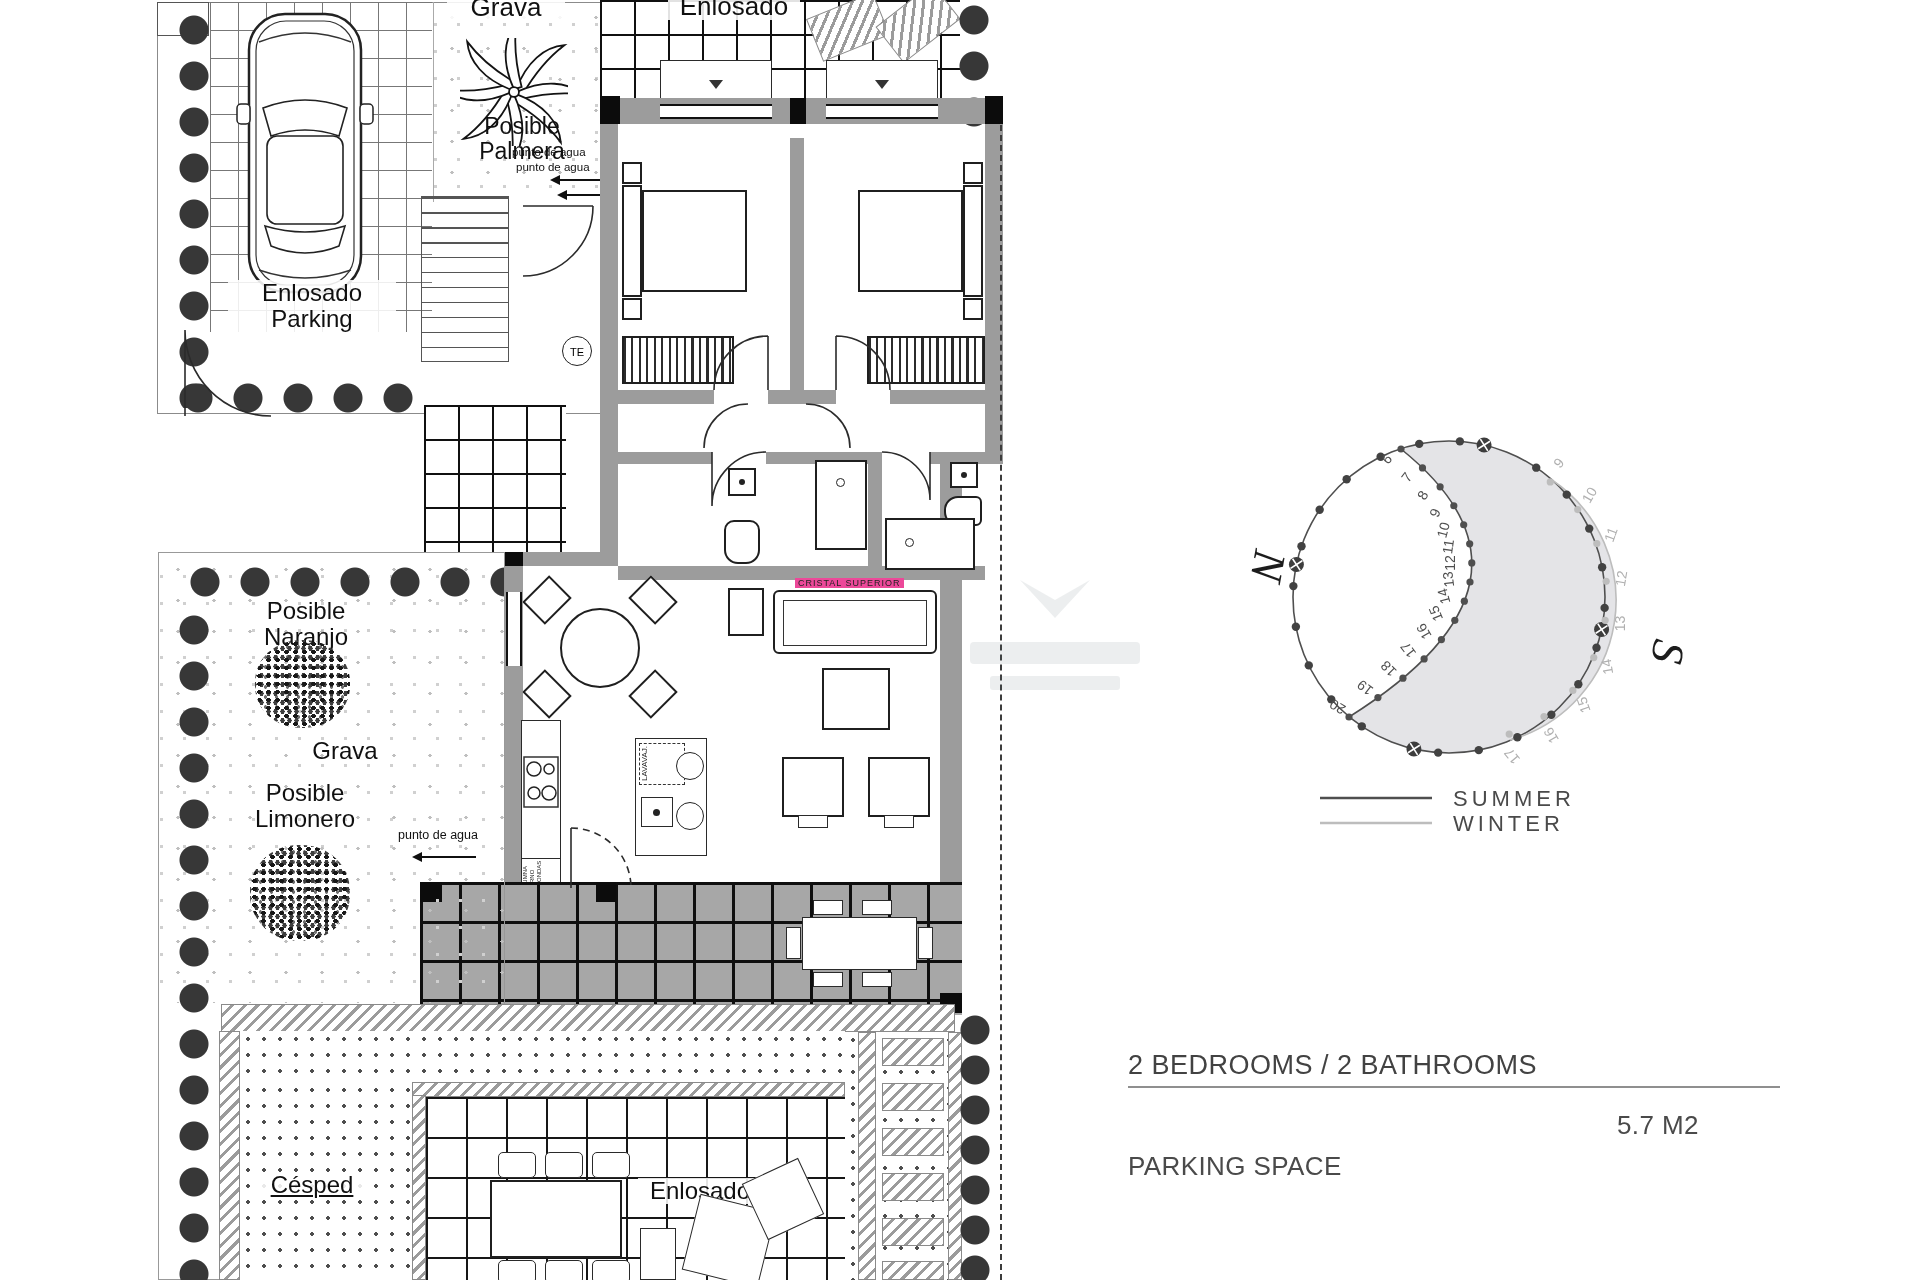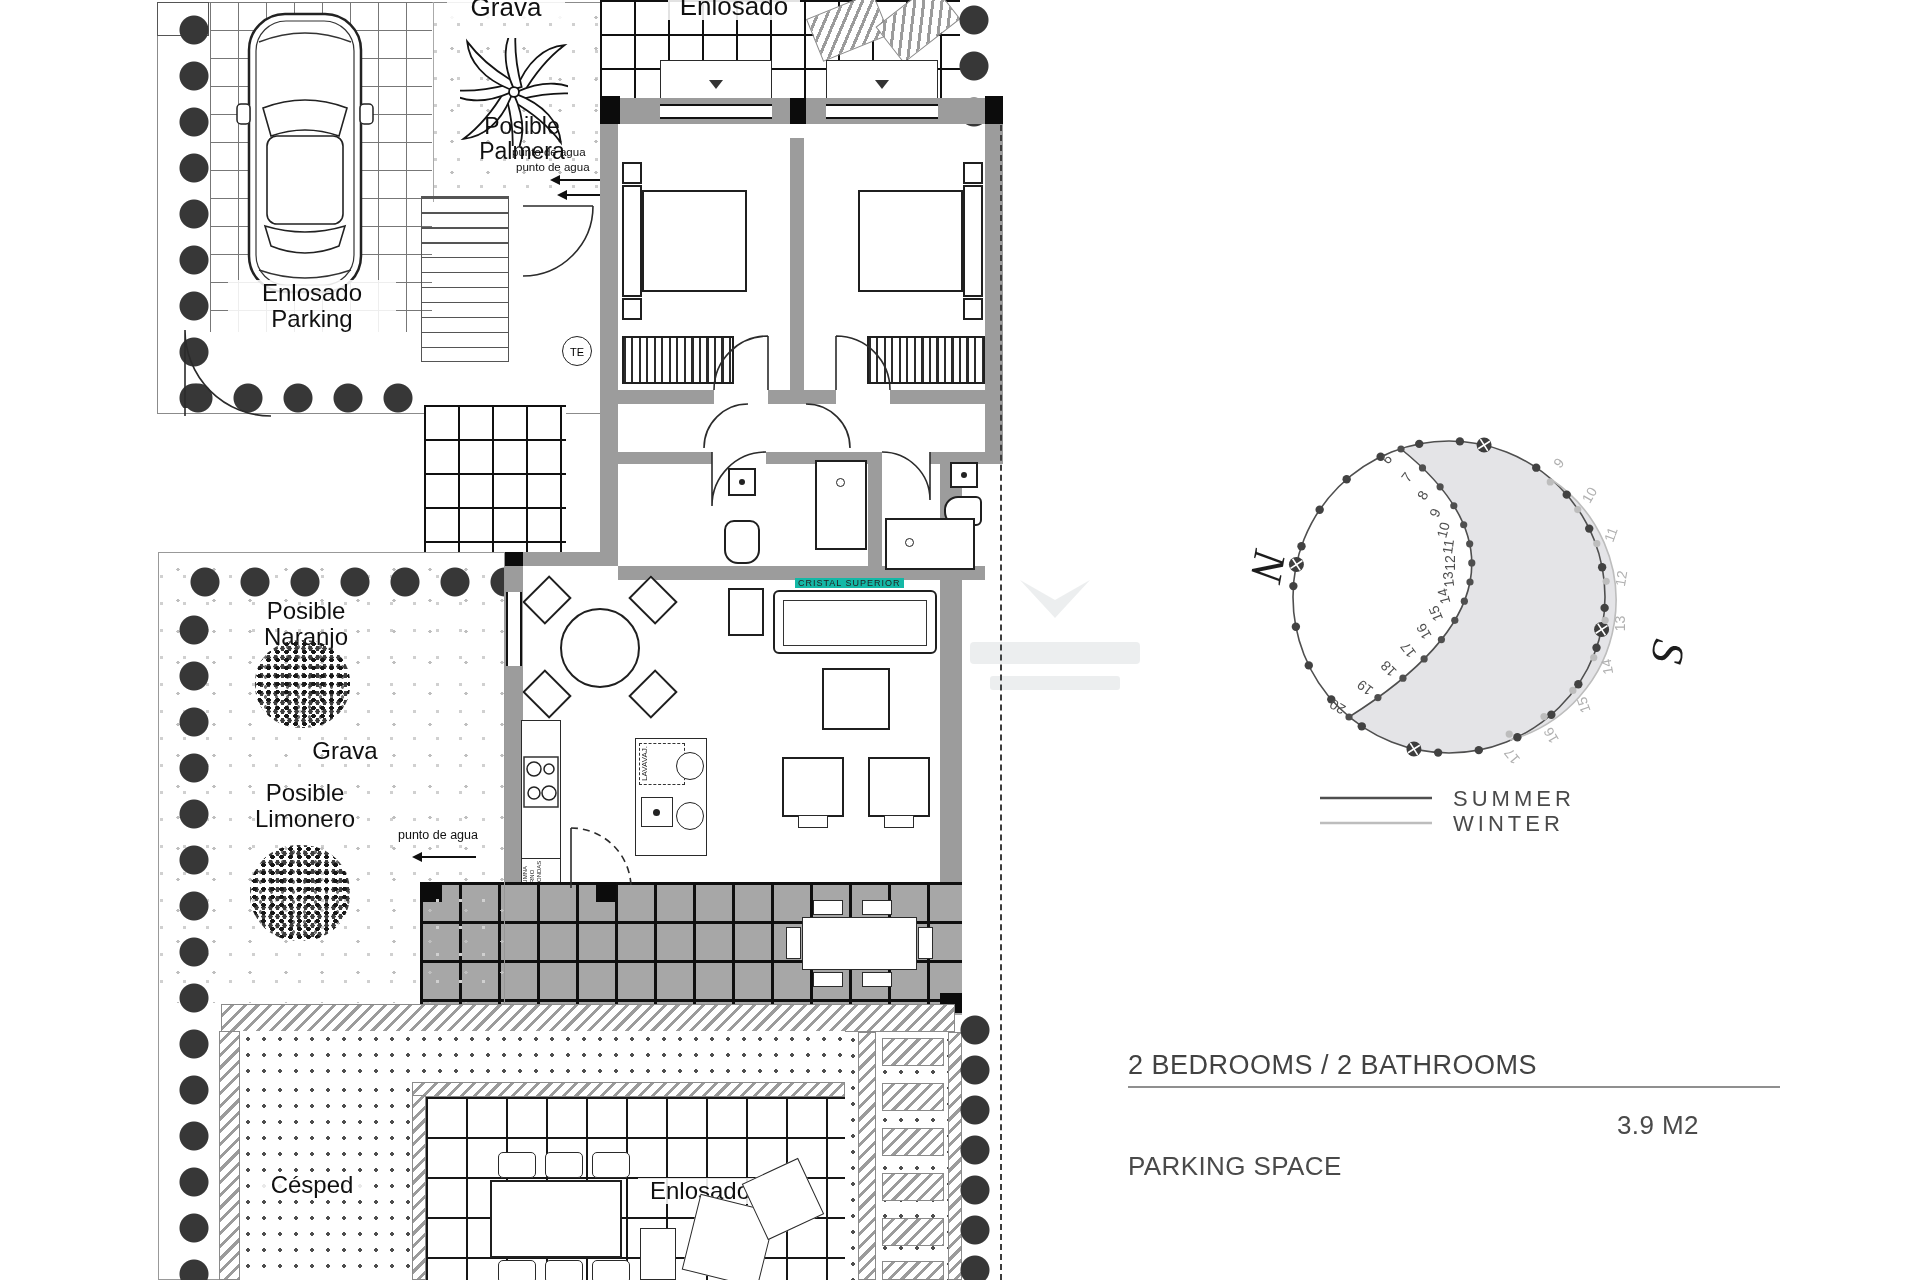--- a/index.html
+++ b/index.html
@@ -178,21 +178,21 @@
   <div class="abs fur" style="left:724px;top:520px;width:36px;height:44px;border-radius:10px 10px 14px 14px;"></div>
   <div class="abs fur" style="left:728px;top:468px;width:28px;height:28px;"></div>
   <div class="abs" style="left:739px;top:479px;width:6px;height:6px;background:#222;border-radius:50%;"></div>
 
   <div class="abs fur" style="left:950px;top:462px;width:28px;height:26px;"></div>
   <div class="abs" style="left:961px;top:472px;width:6px;height:6px;background:#222;border-radius:50%;"></div>
   <div class="abs fur" style="left:944px;top:496px;width:38px;height:30px;border-radius:14px 6px 6px 14px;"></div>
   <div class="abs fur" style="left:885px;top:518px;width:90px;height:52px;"></div>
   <div class="abs" style="left:905px;top:538px;width:9px;height:9px;border:1.5px solid #222;border-radius:50%;"></div>
 
-  <div class="abs tiny" style="left:795px;top:578px;font-size:9px;letter-spacing:1px;color:#222;background:#14b8a6;padding:0 3px;">CRISTAL  SUPERIOR</div>
+  <div class="abs tiny" style="left:795px;top:578px;font-size:9px;letter-spacing:1px;color:#222;background:#ec4899;padding:0 3px;">CRISTAL  SUPERIOR</div>
   <div class="abs fur" style="left:773px;top:590px;width:164px;height:64px;border-radius:6px;"></div>
   <div class="abs" style="left:783px;top:600px;width:144px;height:46px;border:1.2px solid #333;"></div>
   <div class="abs fur" style="left:728px;top:588px;width:36px;height:48px;"></div>
   <div class="abs fur" style="left:822px;top:668px;width:68px;height:62px;"></div>
   <div class="abs fur" style="left:782px;top:757px;width:62px;height:60px;"></div>
   <div class="abs fur1" style="left:798px;top:815px;width:30px;height:13px;"></div>
   <div class="abs fur" style="left:868px;top:757px;width:62px;height:60px;"></div>
   <div class="abs fur1" style="left:884px;top:815px;width:30px;height:13px;"></div>
 
   <div class="abs fur" style="left:560px;top:608px;width:80px;height:80px;border-radius:50%;"></div>
@@ -244,21 +244,21 @@
   <div class="abs label" style="left:240px;top:780px;width:130px;font-size:24px;">Posible
 Limonero</div>
   <div class="abs tree" style="left:250px;top:845px;width:100px;height:96px;"></div>
   <div class="abs tiny" style="left:398px;top:828px;font-size:12.5px;">punto de agua</div>
   <div class="arrowL" style="left:418px;top:856px;width:58px;"></div>
 
   <div class="abs hatch hatch-b" style="left:221px;top:1004px;width:734px;height:28px;"></div>
   <div class="abs lawn" style="left:240px;top:1031px;width:605px;height:54px;"></div>
   <div class="abs lawn" style="left:240px;top:1082px;width:172px;height:198px;"></div>
   <div class="abs hatch hatch-b" style="left:219px;top:1031px;width:21px;height:249px;"></div>
-  <div class="abs label bgw" style="left:262px;top:1172px;width:100px;font-size:24px;">Césped</div>
+  <div class="abs label bgw" style="left:262px;top:1172px;width:100px;font-size:24px;text-decoration:underline;">Césped</div>
   <div class="abs hatch hatch-b" style="left:412px;top:1082px;width:433px;height:15px;"></div>
   <div class="abs hatch hatch-b" style="left:412px;top:1095px;width:14px;height:185px;"></div>
   <div class="abs grid-tile" style="left:426px;top:1097px;width:419px;height:183px;"></div>
   <div class="abs label bgw" style="left:638px;top:1178px;width:124px;font-size:24px;">Enlosado</div>
   <div class="abs fur" style="left:490px;top:1180px;width:132px;height:78px;"></div>
   <div class="abs fur1" style="left:498px;top:1152px;width:38px;height:26px;border-radius:5px;"></div>
   <div class="abs fur1" style="left:545px;top:1152px;width:38px;height:26px;border-radius:5px;"></div>
   <div class="abs fur1" style="left:592px;top:1152px;width:38px;height:26px;border-radius:5px;"></div>
   <div class="abs fur1" style="left:498px;top:1260px;width:38px;height:24px;border-radius:5px;"></div>
   <div class="abs fur1" style="left:545px;top:1260px;width:38px;height:24px;border-radius:5px;"></div>
@@ -403,21 +403,21 @@
     <text x="4" y="209" font-size="22" letter-spacing="4" fill="#4a4a4a" font-family="Liberation Sans, sans-serif">SUMMER</text>
     <line x1="-129" y1="226" x2="-17" y2="226" stroke="#bdbdbd" stroke-width="2.5"></line>
     <text x="4" y="234" font-size="22" letter-spacing="4" fill="#4a4a4a" font-family="Liberation Sans, sans-serif">WINTER</text>
   </svg>
 
   <div id="spec" class="abs">
     <div class="title">2 BEDROOMS / 2 BATHROOMS</div>
     <div class="rule"></div>
     <div class="rows">
       <div class="row">
-        <span class="val">3.9 M2</span>
+        <span class="val">5.7 M2</span>
       </div>
       <div class="row">
         <span class="lbl">PARKING SPACE</span>
         <span class="val"></span>
       </div>
     </div>
   </div>
 
 </div>
 

